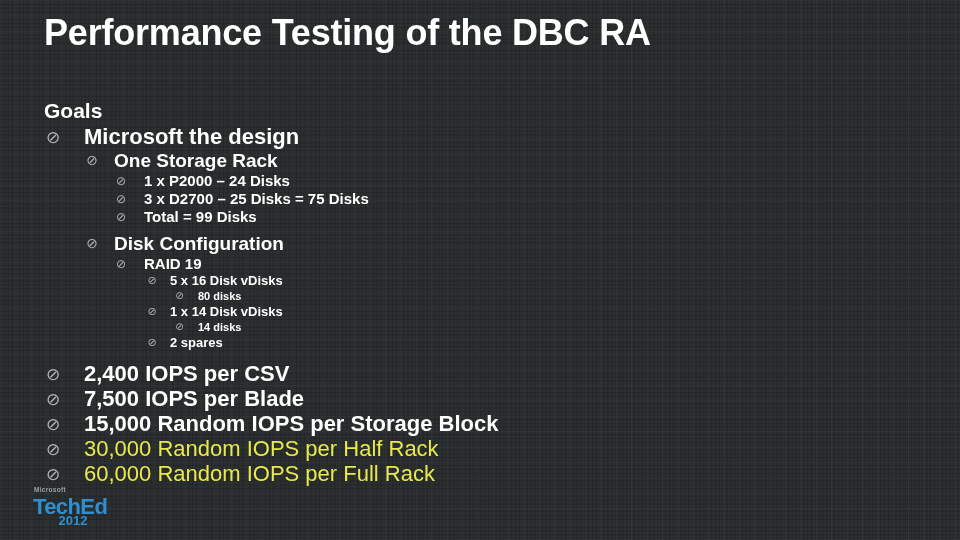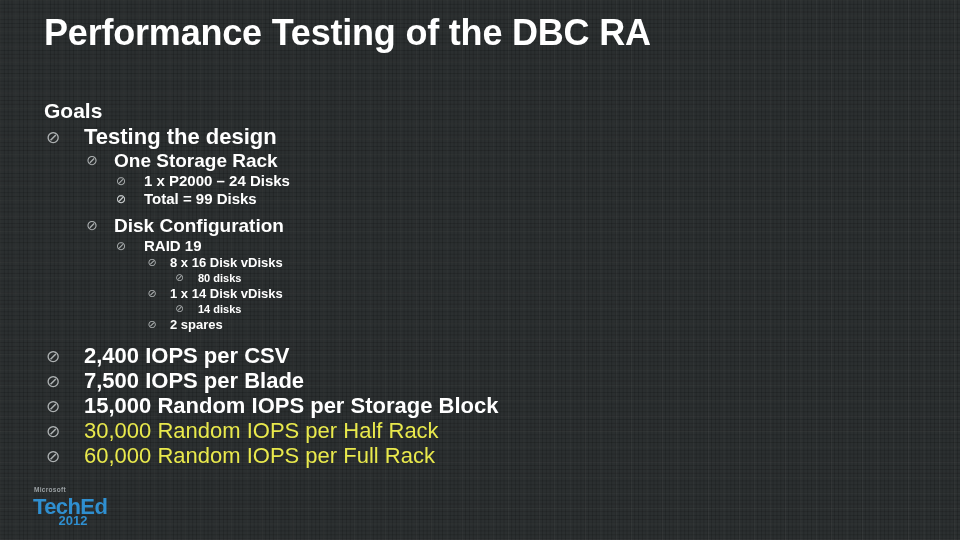--- a/index.html
+++ b/index.html
@@ -209,35 +209,36 @@
   <div id="title">Performance Testing of the DBC RA</div>
 
   <div id="body">
 
     <div class="line lvl0">
       <span class="txt">Goals</span>
     </div>
 
     <div class="line lvl1">
       <span class="bullet">⊘</span>
-      <span class="txt">Testing the design</span>
+      <span class="txt">Microsoft the design</span>
     </div>
 
     <div class="line lvl2">
       <span class="bullet">⊘</span>
       <span class="txt">One Storage Rack</span>
     </div>
 
     <div class="line lvl3">
       <span class="bullet">⊘</span>
       <span class="txt">1 x P2000 – 24 Disks</span>
     </div>
 
     <div class="line lvl3">
       <span class="bullet">⊘</span>
+      <span class="txt">3 x D2700 – 25 Disks = 75 Disks</span>
     </div>
 
     <div class="line lvl3">
       <span class="bullet">⊘</span>
       <span class="txt">Total = 99 Disks</span>
     </div>
 
     <div class="gap-sm"></div>
 
     <div class="line lvl2">
@@ -245,21 +246,21 @@
       <span class="txt">Disk Configuration</span>
     </div>
 
     <div class="line lvl3">
       <span class="bullet">⊘</span>
       <span class="txt">RAID 19</span>
     </div>
 
     <div class="line lvl4">
       <span class="bullet">⊘</span>
-      <span class="txt">8 x 16 Disk vDisks</span>
+      <span class="txt">5 x 16 Disk vDisks</span>
     </div>
 
     <div class="line lvl5">
       <span class="bullet">⊘</span>
       <span class="txt">80 disks</span>
     </div>
 
     <div class="line lvl4">
       <span class="bullet">⊘</span>
       <span class="txt">1 x 14 Disk vDisks</span>

